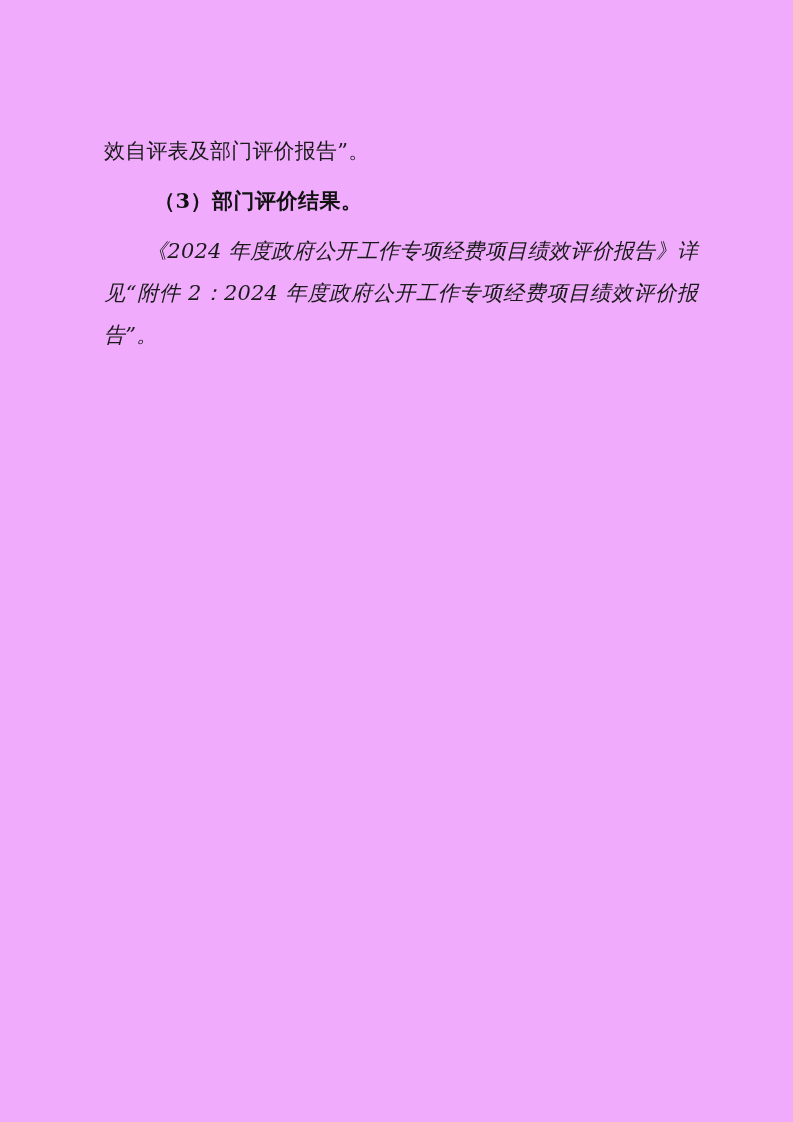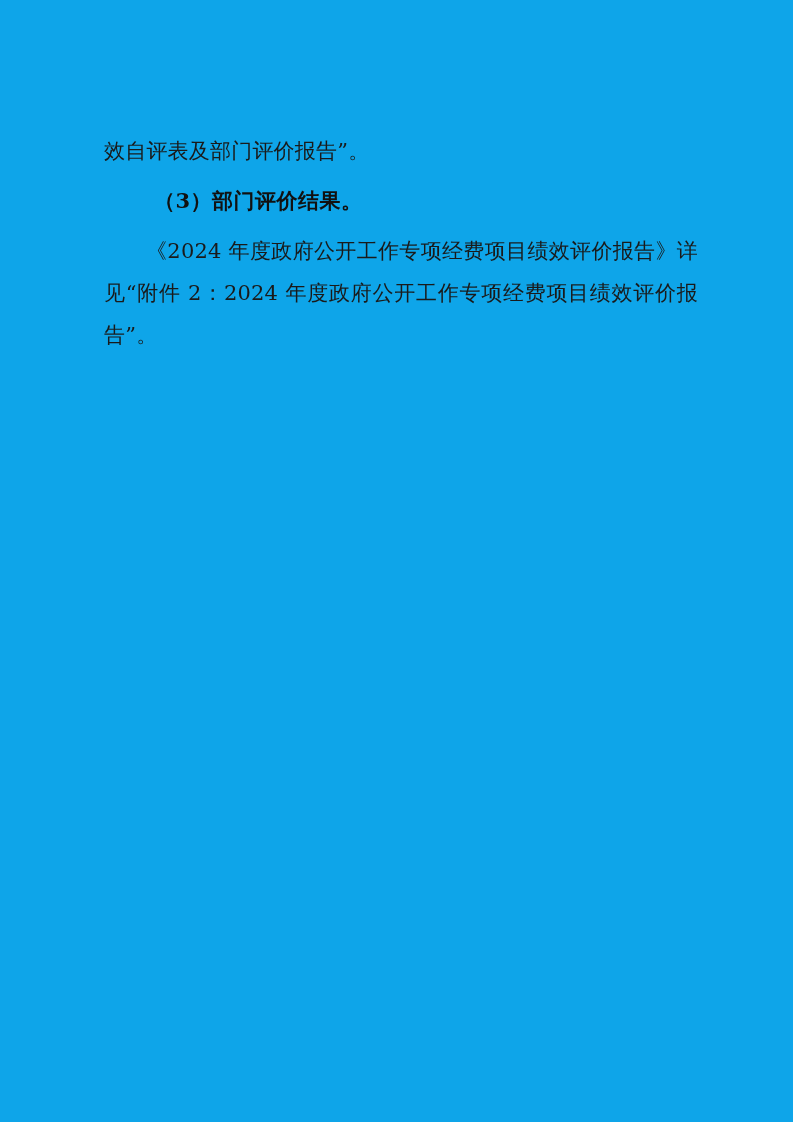--- a/index.html
+++ b/index.html
@@ -14,21 +14,21 @@
     color: #000000;
     position: relative;
     overflow: hidden;
   }
   .page {
     position: absolute;
     left: 0;
     top: 0;
     width: 793px;
     height: 1122px;
-    background: #0ea5e9;
+    background: #f0abfc;
   }
   .content {
     position: absolute;
     left: 104px;
     top: 130px;
     width: 594px;
   }
   .para {
     font-size: 21px;
     line-height: 42px;
@@ -36,20 +36,21 @@
     text-justify: inter-ideograph;
     letter-spacing: 0.2px;
     margin: 0;
     color: #1a1a1a;
   }
   .para-continued {
     text-indent: 0;
   }
   .para-indent {
     text-indent: 2em;
+    font-style: italic;
   }
   .heading {
     font-size: 21px;
     line-height: 42px;
     font-weight: bold;
     text-indent: 2em;
     margin: 8px;
     color: #111111;
     letter-spacing: 0.5px;
   }

